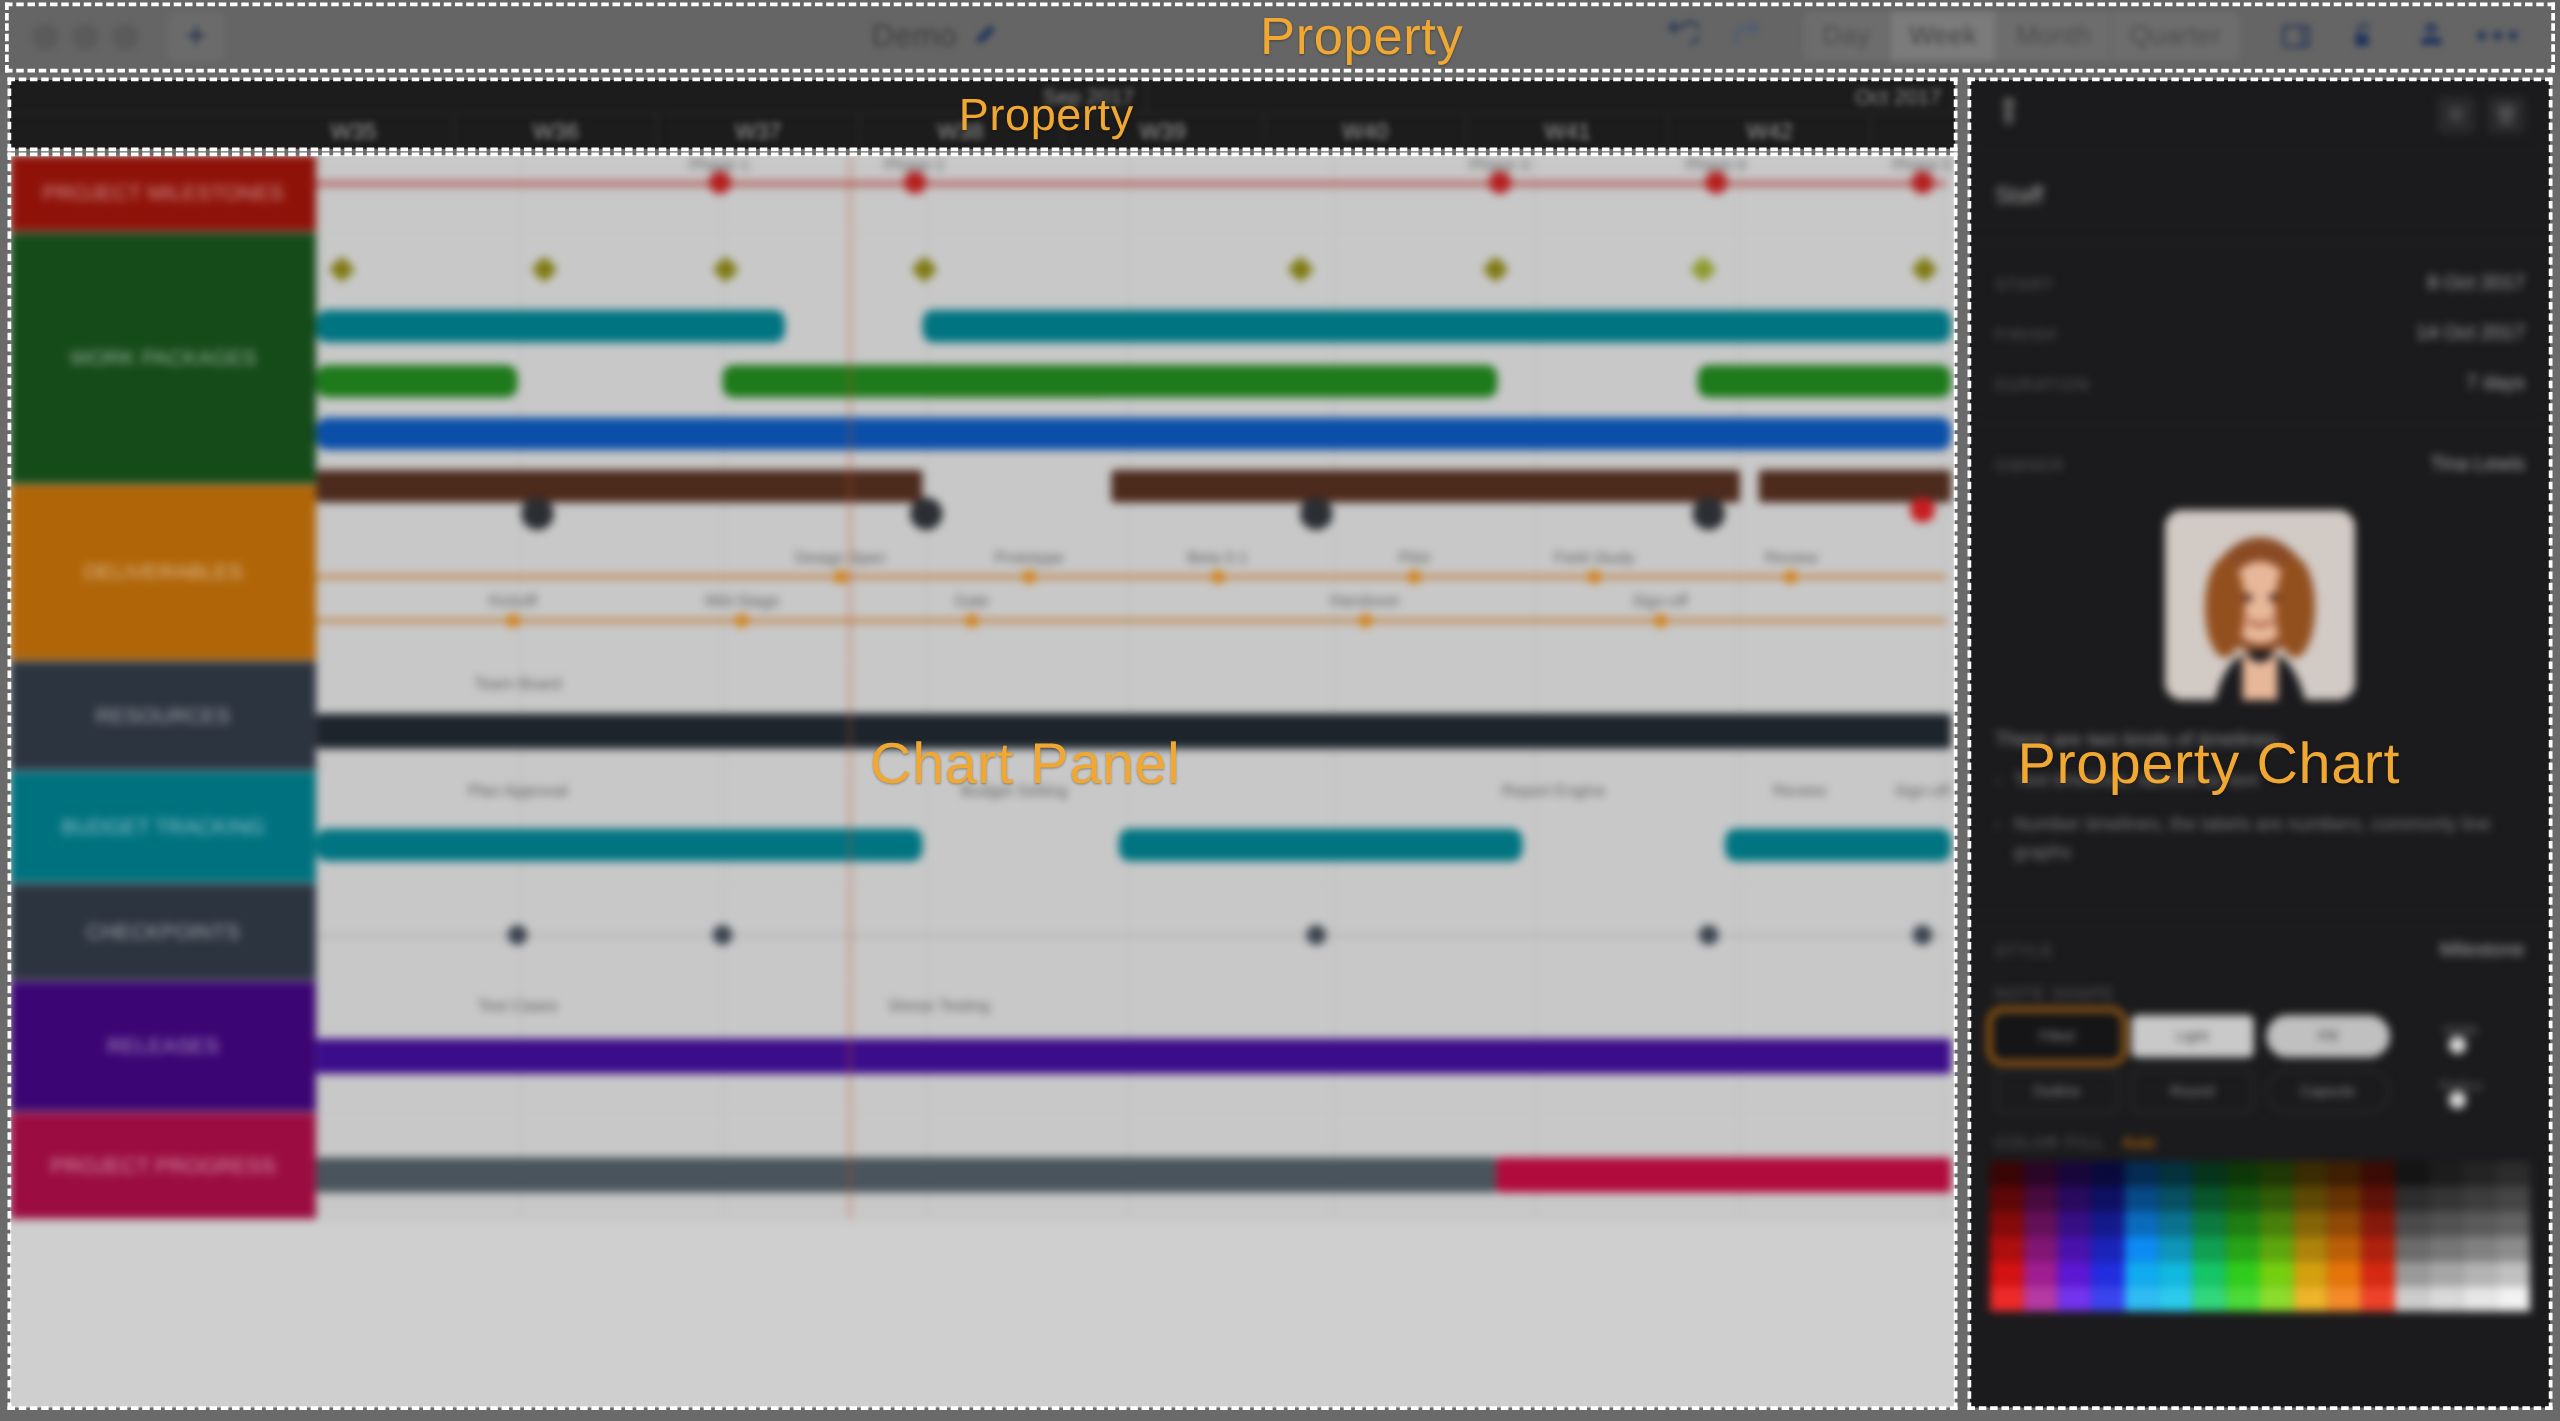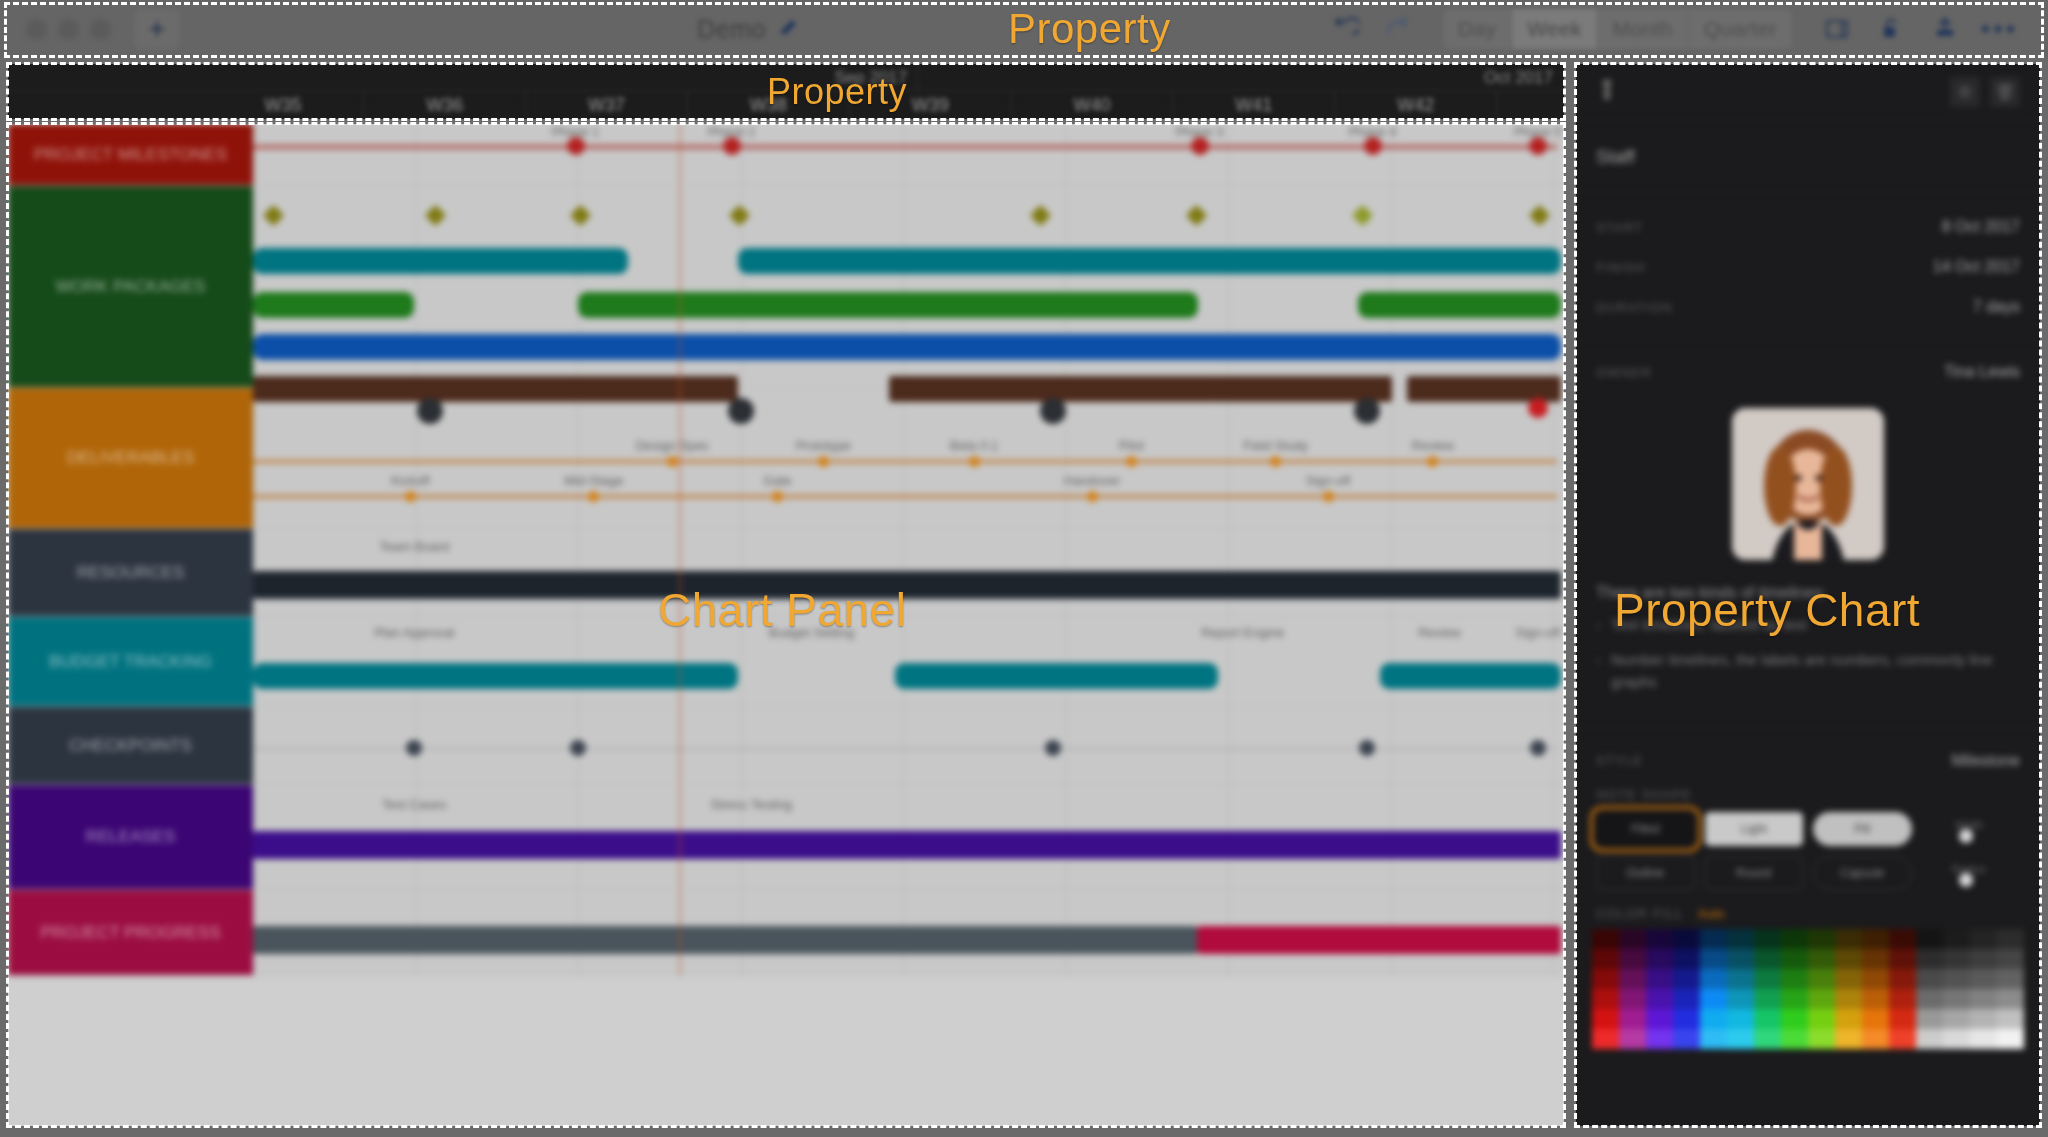--- a/index.html
+++ b/index.html
@@ -686,16 +686,16 @@
     </div>
   </div>
 
   <div class="dashed" style="left:4px; top:2px; width:2040px; height:56px;"></div>
   <div class="dashed" style="left:6px; top:62px; width:1560px; height:59px;"></div>
   <div class="dashed" style="left:6px; top:122px; width:1560px; height:1006px;"></div>
   <div class="dashed" style="left:1574px; top:62px; width:468px; height:1066px;"></div>
 
   <div class="anno" style="left:1008px; top:5px; font-size:42px;">Property</div>
   <div class="anno" style="left:767px; top:71px; font-size:36px;">Property</div>
-  <div class="anno" style="left:658px; top:583px; font-size:46px;">Chart Panel</div>
+  <div class="anno" style="left:696px; top:583px; font-size:46px;">Chart Panel</div>
   <div class="anno" style="left:1614px; top:583px; font-size:46px;">Property Chart</div>
 
 </div>
 
 </body></html>

